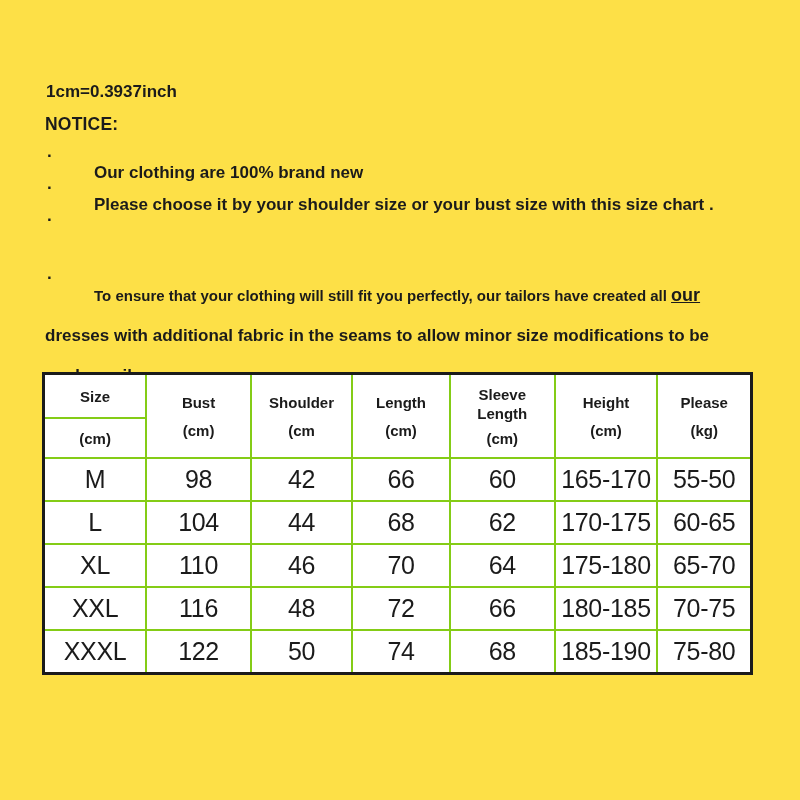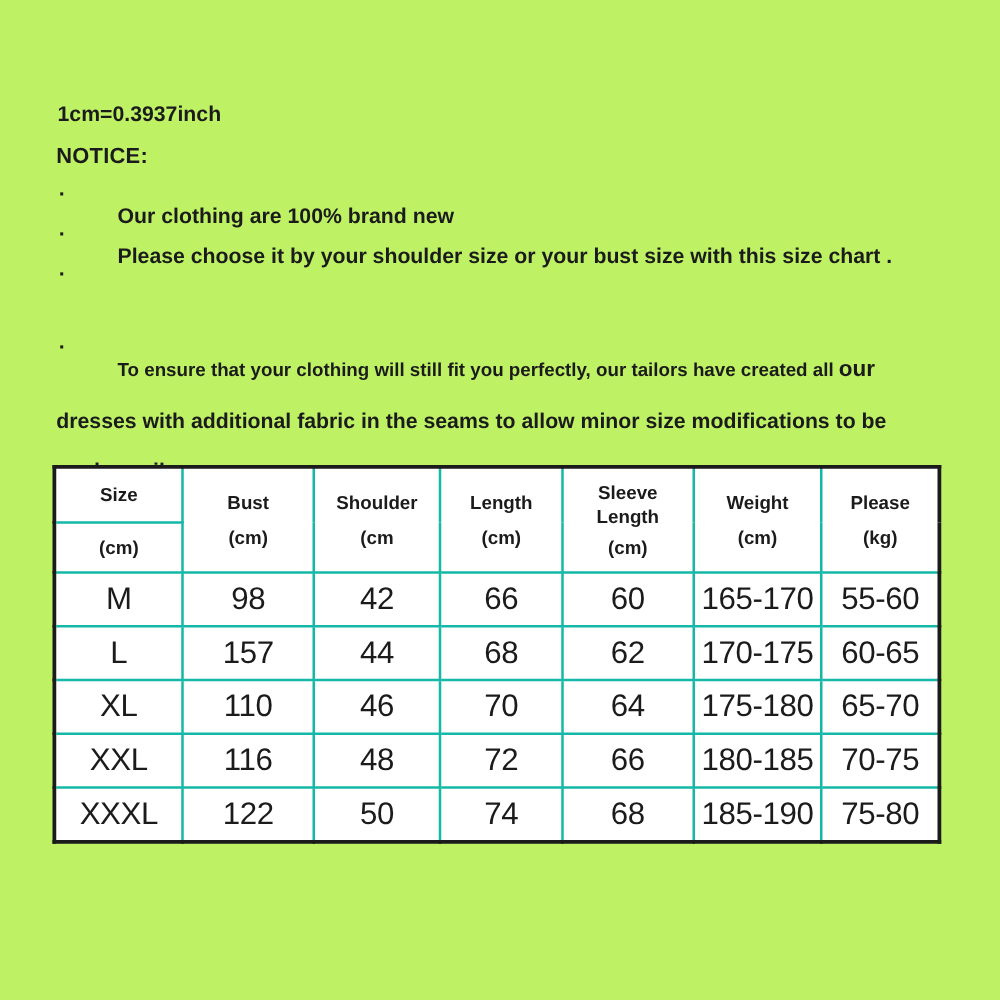--- a/index.html
+++ b/index.html
@@ -4,21 +4,21 @@
 <style>
   html, body {
     margin: 0;
     padding: 0;
     background: #ffffff;
   }
   .canvas {
     position: relative;
     width: 800px;
     height: 800px;
-    background: #bef264;
+    background: #fde047;
     color: #1b1b1b;
     font-family: "Liberation Sans", sans-serif;
     overflow: hidden;
   }
   .title {
     position: absolute;
     left: 46px;
     top: 82px;
     font-size: 17px;
     font-weight: bold;
@@ -51,37 +51,37 @@
     margin-top: 14px;
   }
   .bline.indent {
     text-indent: 49px;
   }
   .b1 { top: 146px; }
   .b2 { top: 178px; }
   .b3 { top: 210px; }
   .b4 { top: 268px; }
   .seg-small { font-size: 15px; }
-  .seg-big   { font-size: 18px; }
+  .seg-big   { font-size: 18px; text-decoration: underline; }
 
   .table-wrap {
     position: absolute;
     left: 42px;
     top: 372px;
     width: 711px;
   }
   table.size-chart {
     width: 100%;
     border-collapse: collapse;
     table-layout: fixed;
     border: 3px solid #1b1b1b;
   }
   table.size-chart th,
   table.size-chart td {
-    border: 2px solid #14b8a6;
+    border: 2px solid #84cc16;
     text-align: center;
     vertical-align: middle;
     padding: 0;
     background: #ffffff;
   }
   table.size-chart th {
     font-size: 15px;
     font-weight: bold;
     line-height: 19px;
   }
@@ -151,45 +151,45 @@
           <th rowspan="2">
             <div>Length</div>
             <div class="unit">(cm)</div>
           </th>
           <th rowspan="2" class="sleeve">
             <div>Sleeve</div>
             <div>Length</div>
             <div class="unit">(cm)</div>
           </th>
           <th rowspan="2">
-            <div>Weight</div>
+            <div>Height</div>
             <div class="unit">(cm)</div>
           </th>
           <th rowspan="2">
             <div>Please</div>
             <div class="unit">(kg)</div>
           </th>
         </tr>
         <tr class="hrow2">
           <th>(cm)</th>
         </tr>
       </thead>
       <tbody>
         <tr>
           <td>M</td>
           <td>98</td>
           <td>42</td>
           <td>66</td>
           <td>60</td>
           <td>165-170</td>
-          <td>55-60</td>
+          <td>55-50</td>
         </tr>
         <tr>
           <td>L</td>
-          <td>157</td>
+          <td>104</td>
           <td>44</td>
           <td>68</td>
           <td>62</td>
           <td>170-175</td>
           <td>60-65</td>
         </tr>
         <tr>
           <td>XL</td>
           <td>110</td>
           <td>46</td>

